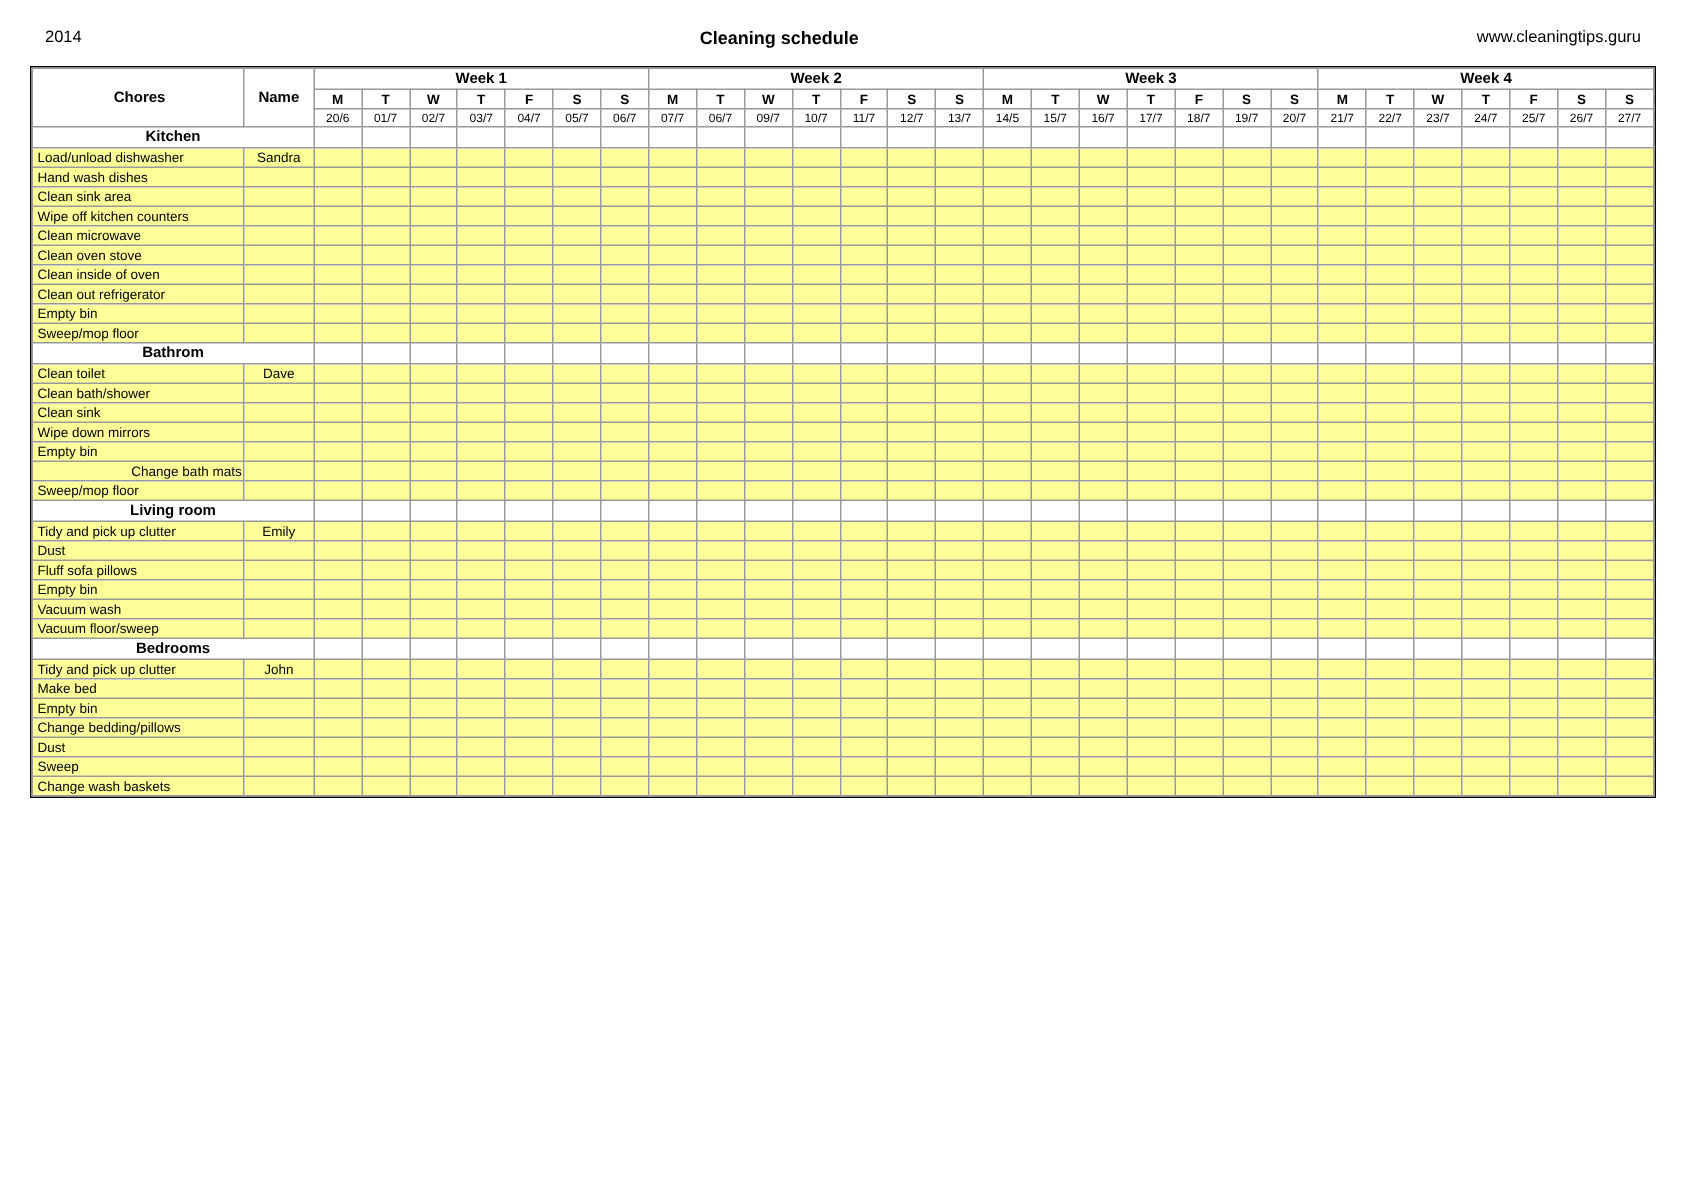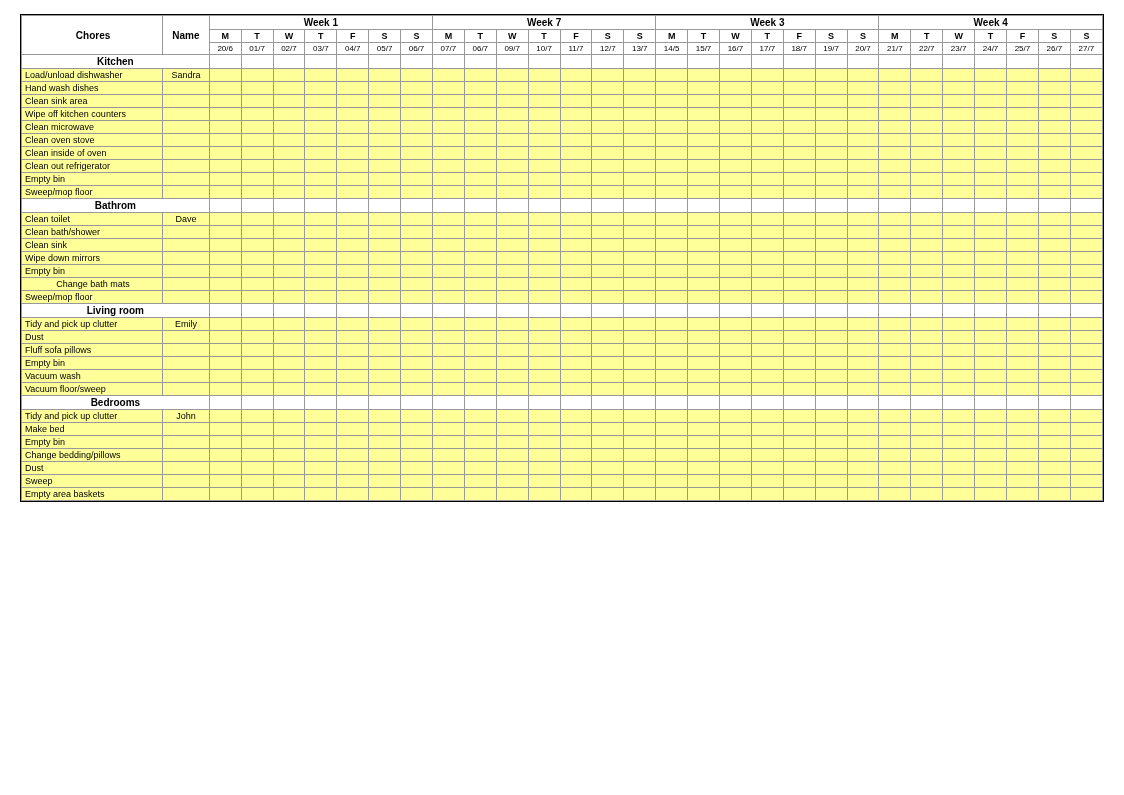--- a/index.html
+++ b/index.html
@@ -80,20 +80,25 @@
       background: #ffff99;
     }
     .chore-row td.col-name {
       background: #ffff99;
     }
   </style>
 </head>
 <body>
 
 <div class="page">
+  <div class="header">
+    <span>2014</span>
+    <span class="title">Cleaning schedule</span>
+    <span>www.cleaningtips.guru</span>
+  </div>
 
   <div class="table-wrap">
     <table>
       <colgroup>
         <col style="width:115px">
         <col style="width:38px">
 
         <col style="width:26px">
           <col style="width:26px">
           <col style="width:26px">
@@ -126,21 +131,21 @@
       <thead>
 
         <tr>
           <td class="col-chores week-header" rowspan="3">
             <div style="font-weight:bold; text-align:center; font-size:10px;">Chores</div>
           </td>
           <td class="col-name week-header" rowspan="3">
             <div style="font-weight:bold; font-size:10px;">Name</div>
           </td>
           <td class="week-header" colspan="7"><strong>Week 1</strong></td>
-          <td class="week-header" colspan="7"><strong>Week 7</strong></td>
+          <td class="week-header" colspan="7"><strong>Week 2</strong></td>
           <td class="week-header" colspan="7"><strong>Week 3</strong></td>
           <td class="week-header" colspan="7"><strong>Week 4</strong></td>
         </tr>
 
         <tr>
           <td class="day-header col-day"><strong>M</strong></td>
           <td class="day-header col-day"><strong>T</strong></td>
           <td class="day-header col-day"><strong>W</strong></td>
           <td class="day-header col-day"><strong>T</strong></td>
           <td class="day-header col-day"><strong>F</strong></td>
@@ -737,21 +742,21 @@
             <td style="background: rgb(255, 255, 153);"></td>
             <td style="background: rgb(255, 255, 153);"></td>
             <td style="background: rgb(255, 255, 153);"></td>
             <td style="background: rgb(255, 255, 153);"></td>
             <td style="background: rgb(255, 255, 153);"></td>
             <td style="background: rgb(255, 255, 153);"></td>
             <td style="background: rgb(255, 255, 153);"></td>
             <td style="background: rgb(255, 255, 153);"></td>
           </tr>
           <tr class="chore-row">
-            <td class="col-chores" style="background: rgb(255, 255, 153); text-align: center; padding-left: 3px;">Change bath mats</td>
+            <td class="col-chores" style="background: rgb(255, 255, 153); text-align: right; padding-left: 3px;">Change bath mats</td>
             <td class="col-name" style="background: rgb(255, 255, 153);"></td>
             <td style="background: rgb(255, 255, 153);"></td>
             <td style="background: rgb(255, 255, 153);"></td>
             <td style="background: rgb(255, 255, 153);"></td>
             <td style="background: rgb(255, 255, 153);"></td>
             <td style="background: rgb(255, 255, 153);"></td>
             <td style="background: rgb(255, 255, 153);"></td>
             <td style="background: rgb(255, 255, 153);"></td>
             <td style="background: rgb(255, 255, 153);"></td>
             <td style="background: rgb(255, 255, 153);"></td>
@@ -1247,21 +1252,21 @@
             <td style="background: rgb(255, 255, 153);"></td>
             <td style="background: rgb(255, 255, 153);"></td>
             <td style="background: rgb(255, 255, 153);"></td>
             <td style="background: rgb(255, 255, 153);"></td>
             <td style="background: rgb(255, 255, 153);"></td>
             <td style="background: rgb(255, 255, 153);"></td>
             <td style="background: rgb(255, 255, 153);"></td>
             <td style="background: rgb(255, 255, 153);"></td>
           </tr>
           <tr class="chore-row">
-            <td class="col-chores" style="background: rgb(255, 255, 153); text-align: left; padding-left: 3px;">Empty area baskets</td>
+            <td class="col-chores" style="background: rgb(255, 255, 153); text-align: left; padding-left: 3px;">Change wash baskets</td>
             <td class="col-name" style="background: rgb(255, 255, 153);"></td>
             <td style="background: rgb(255, 255, 153);"></td>
             <td style="background: rgb(255, 255, 153);"></td>
             <td style="background: rgb(255, 255, 153);"></td>
             <td style="background: rgb(255, 255, 153);"></td>
             <td style="background: rgb(255, 255, 153);"></td>
             <td style="background: rgb(255, 255, 153);"></td>
             <td style="background: rgb(255, 255, 153);"></td>
             <td style="background: rgb(255, 255, 153);"></td>
             <td style="background: rgb(255, 255, 153);"></td>

